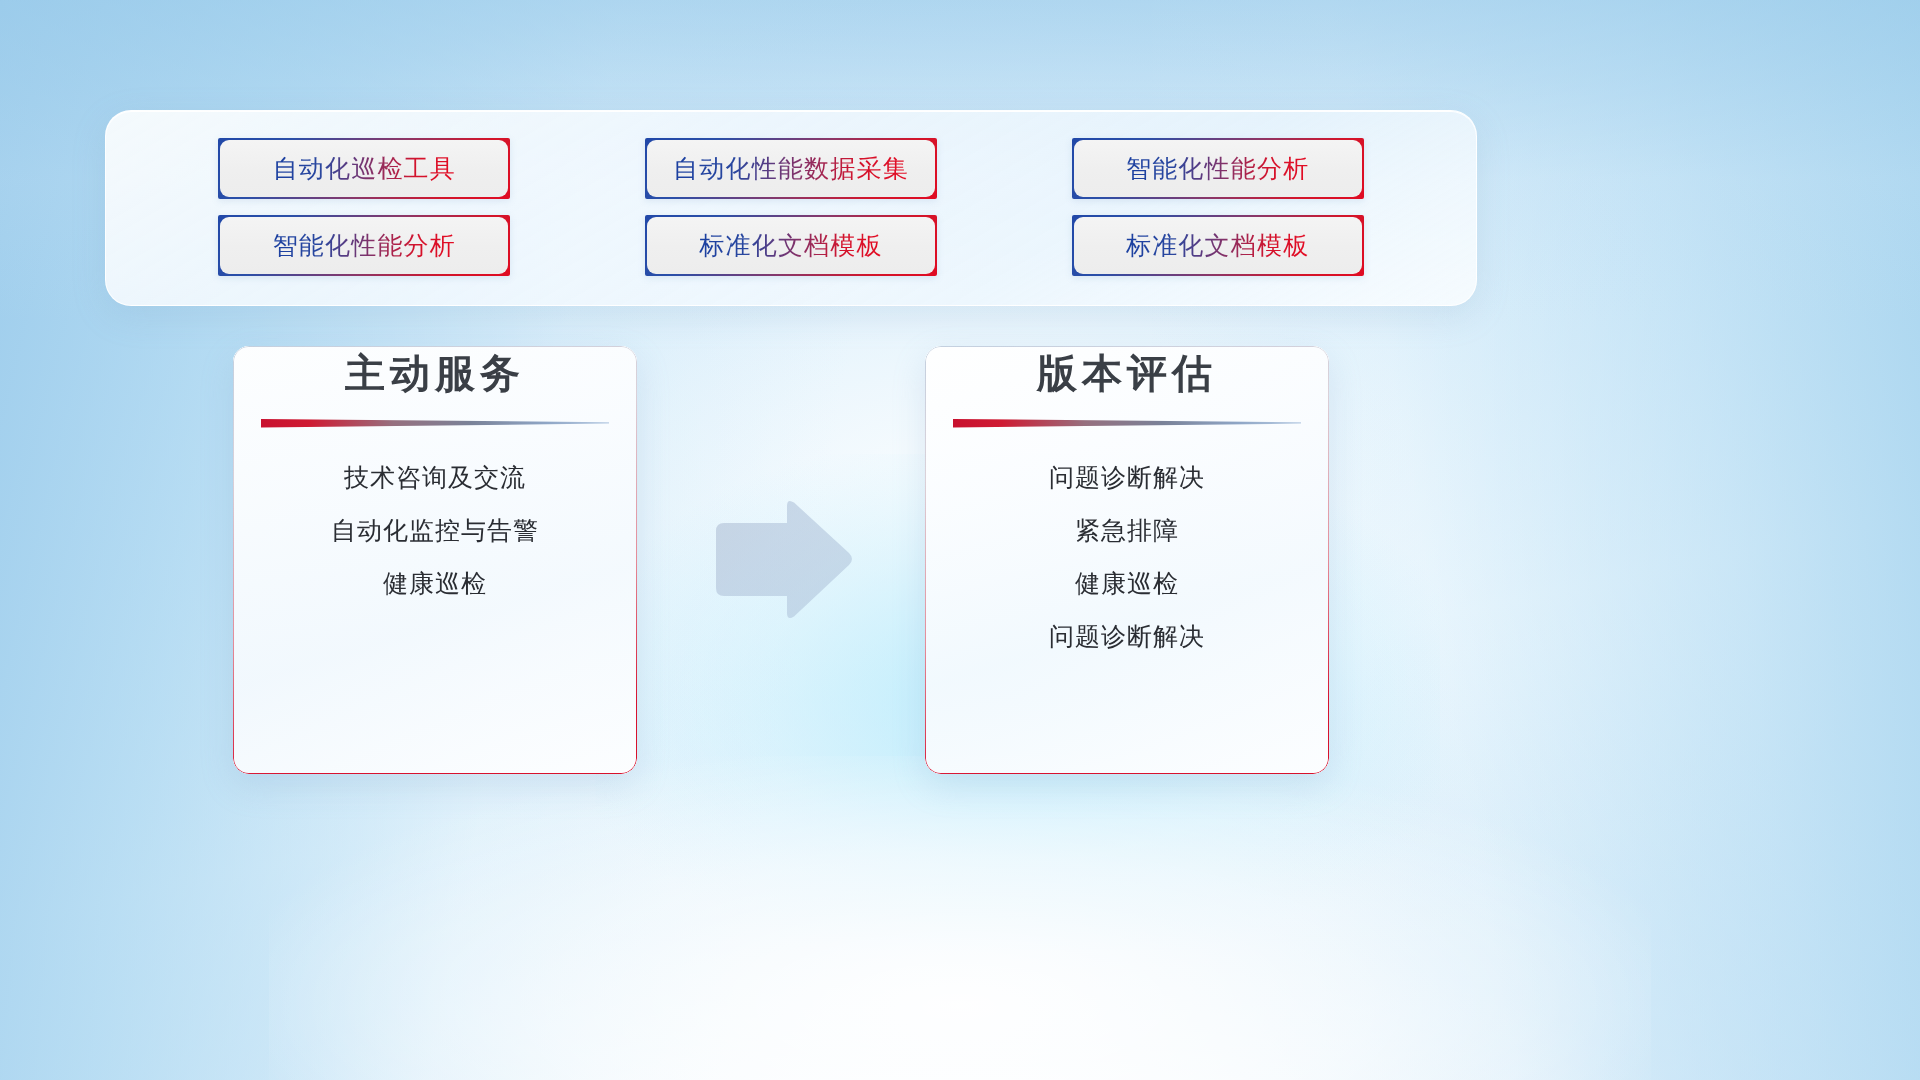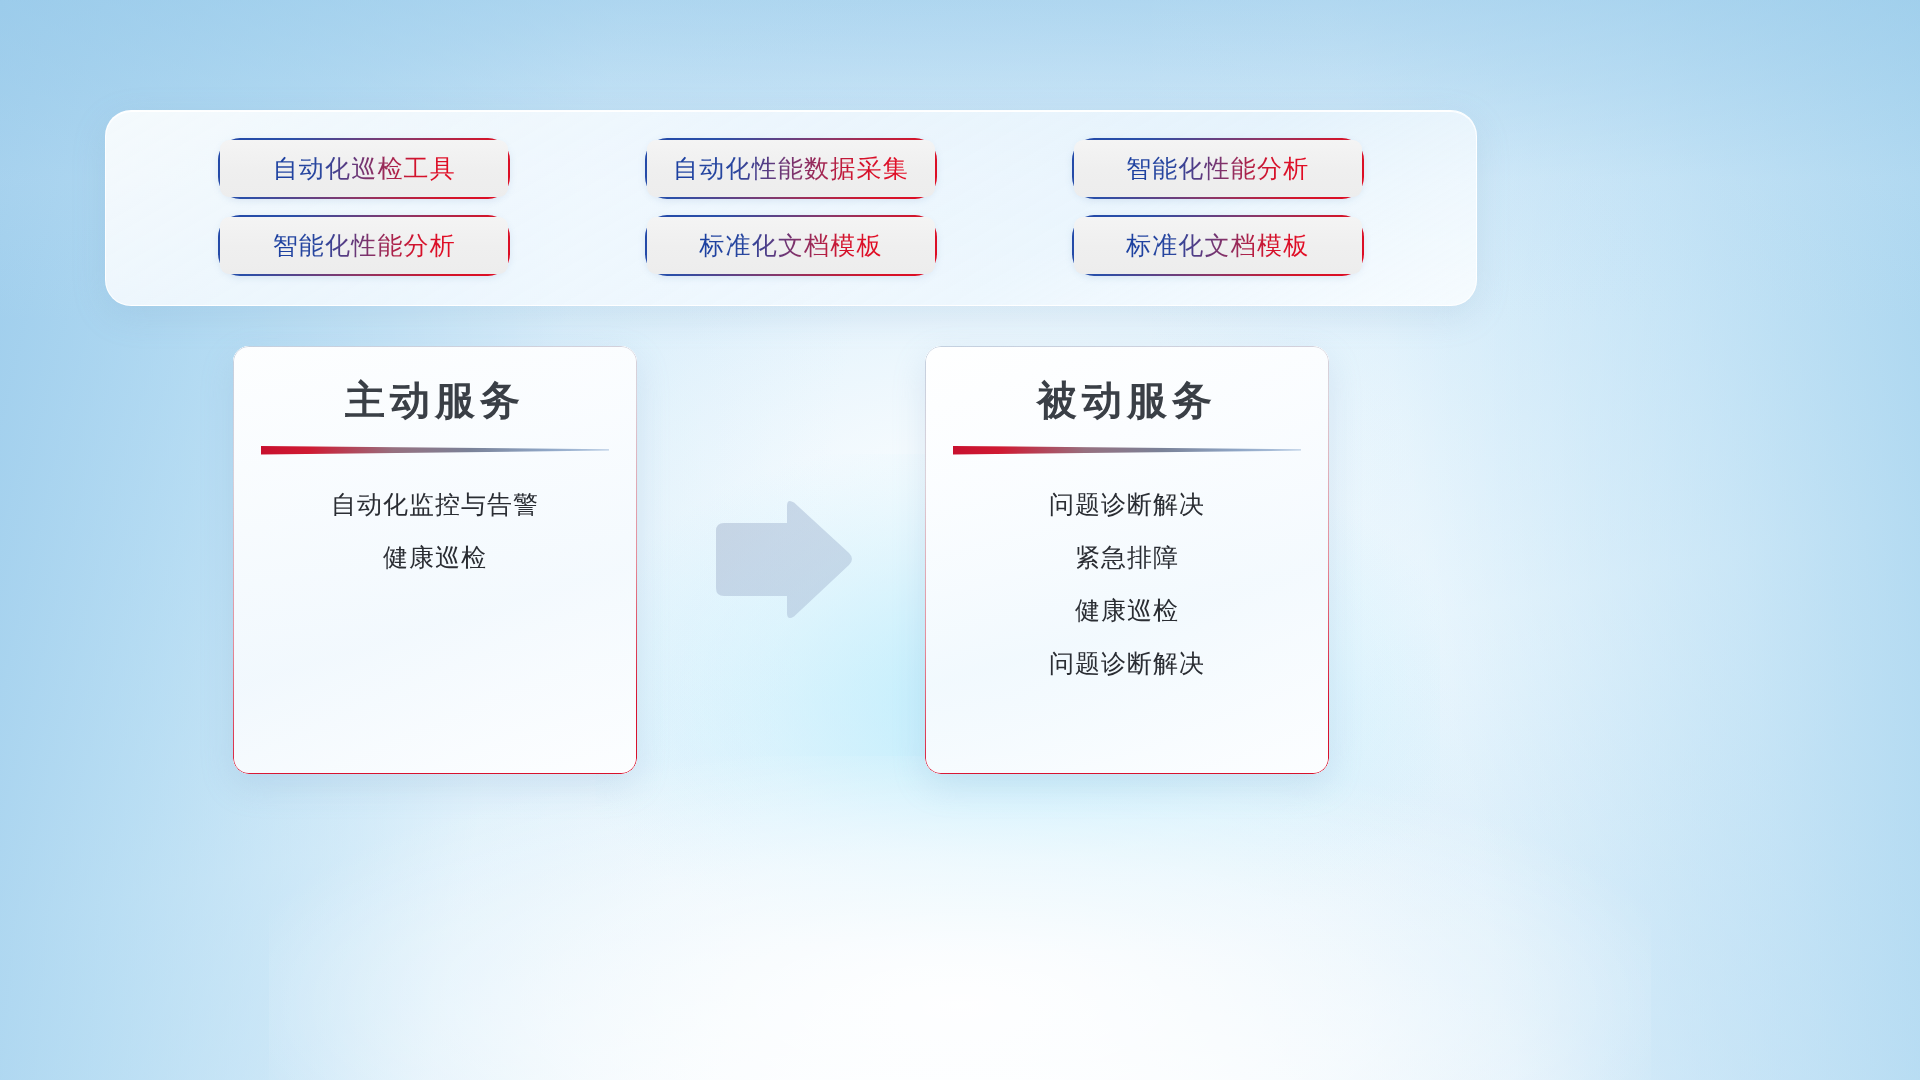--- a/index.html
+++ b/index.html
@@ -54,21 +54,21 @@
     display:grid;
     grid-template-columns:repeat(3,1fr);
     grid-auto-rows:1fr;
     row-gap:14px; column-gap:66px;
     padding:26px 78px 28px 78px;
     align-items:center; justify-items:center;
   }
   .pill{
     position:relative;
     width:292px; height:61px;
-    border-radius:22px;
+    border-radius:2px;
     padding:2px;
     background:linear-gradient(128deg,#2148a8 0%, #2b4fa8 22%, #8c3667 55%, #d3152b 80%, #e00b22 100%);
     box-shadow:0 2px 7px rgba(110,150,190,0.17);
   }
   .pill-inner{
     width:100%; height:100%;
     border-radius:9px;
     background:linear-gradient(180deg,#f4f4f4 0%, #efefef 52%, #ededed 100%);
     display:flex; align-items:center; justify-content:center;
   }
@@ -95,21 +95,20 @@
     padding:1.4px;
     background:linear-gradient(168deg, rgba(185,200,218,0.85) 0%, rgba(205,190,200,0.7) 26%, rgba(226,120,135,0.85) 58%, #d81230 86%, #d8122c 100%);
     -webkit-mask:linear-gradient(#000 0 0) content-box, linear-gradient(#000 0 0);
     -webkit-mask-composite:xor; mask-composite:exclude;
     pointer-events:none;
   }
   .card-left{ left:233px; }
   .card-right{ left:925px; }
 
   .card-title{
-    margin-top:27px;
     text-align:center;
     font-size:40px;
     font-weight:700;
     letter-spacing:5px;
     color:#3a3f46;
     position:relative; z-index:2;
   }
   .divider-wrap{
     position:relative; z-index:2;
     margin:16px auto 0 auto;
@@ -202,40 +201,41 @@
           <stop offset="38%" stop-color="#96707f"></stop>
           <stop offset="60%" stop-color="#7a8298"></stop>
           <stop offset="82%" stop-color="#8fa6c6"></stop>
           <stop offset="100%" stop-color="#b9cde4"></stop>
         </linearGradient>
       </defs>
       <path d="M0 2 L348 5.2 L348 6.6 L0 10.5 Z" fill="url(#dgA)"></path>
     </svg>
   </div>
   <ul class="card-list">
+    <li>技术咨询及交流</li>
     <li>自动化监控与告警</li>
     <li>健康巡检</li>
   </ul>
 </div>
 
 <div class="arrow-wrap">
   <svg viewBox="0 0 146 126">
     <defs>
       <linearGradient id="arrG" x1="0" y1="0" x2="1" y2="0.7">
         <stop offset="0%" stop-color="#b9c7da" stop-opacity="0.72"></stop>
         <stop offset="45%" stop-color="#b2c4db" stop-opacity="0.62"></stop>
         <stop offset="100%" stop-color="#a9bdd6" stop-opacity="0.50"></stop>
       </linearGradient>
     </defs>
     <path d="M8 34 Q8 26 16 26 L79 26 L79 9 Q79 1 86 5.5 L141 56 Q147 62 141 68 L86 119.5 Q79 124 79 116 L79 99 L16 99 Q8 99 8 91 Z" fill="url(#arrG)"></path>
   </svg>
 </div>
 
 <div class="card card-right">
-  <div class="card-title">被动服务</div>
+  <div class="card-title">版本评估</div>
   <div class="divider-wrap">
     <svg class="divider" viewBox="0 0 348 12" preserveAspectRatio="none">
       <defs>
         <linearGradient id="dgB" x1="0" y1="0" x2="1" y2="0">
           <stop offset="0%" stop-color="#c8102e"></stop>
           <stop offset="14%" stop-color="#cf1b33"></stop>
           <stop offset="38%" stop-color="#96707f"></stop>
           <stop offset="60%" stop-color="#7a8298"></stop>
           <stop offset="82%" stop-color="#8fa6c6"></stop>
           <stop offset="100%" stop-color="#b9cde4"></stop>

